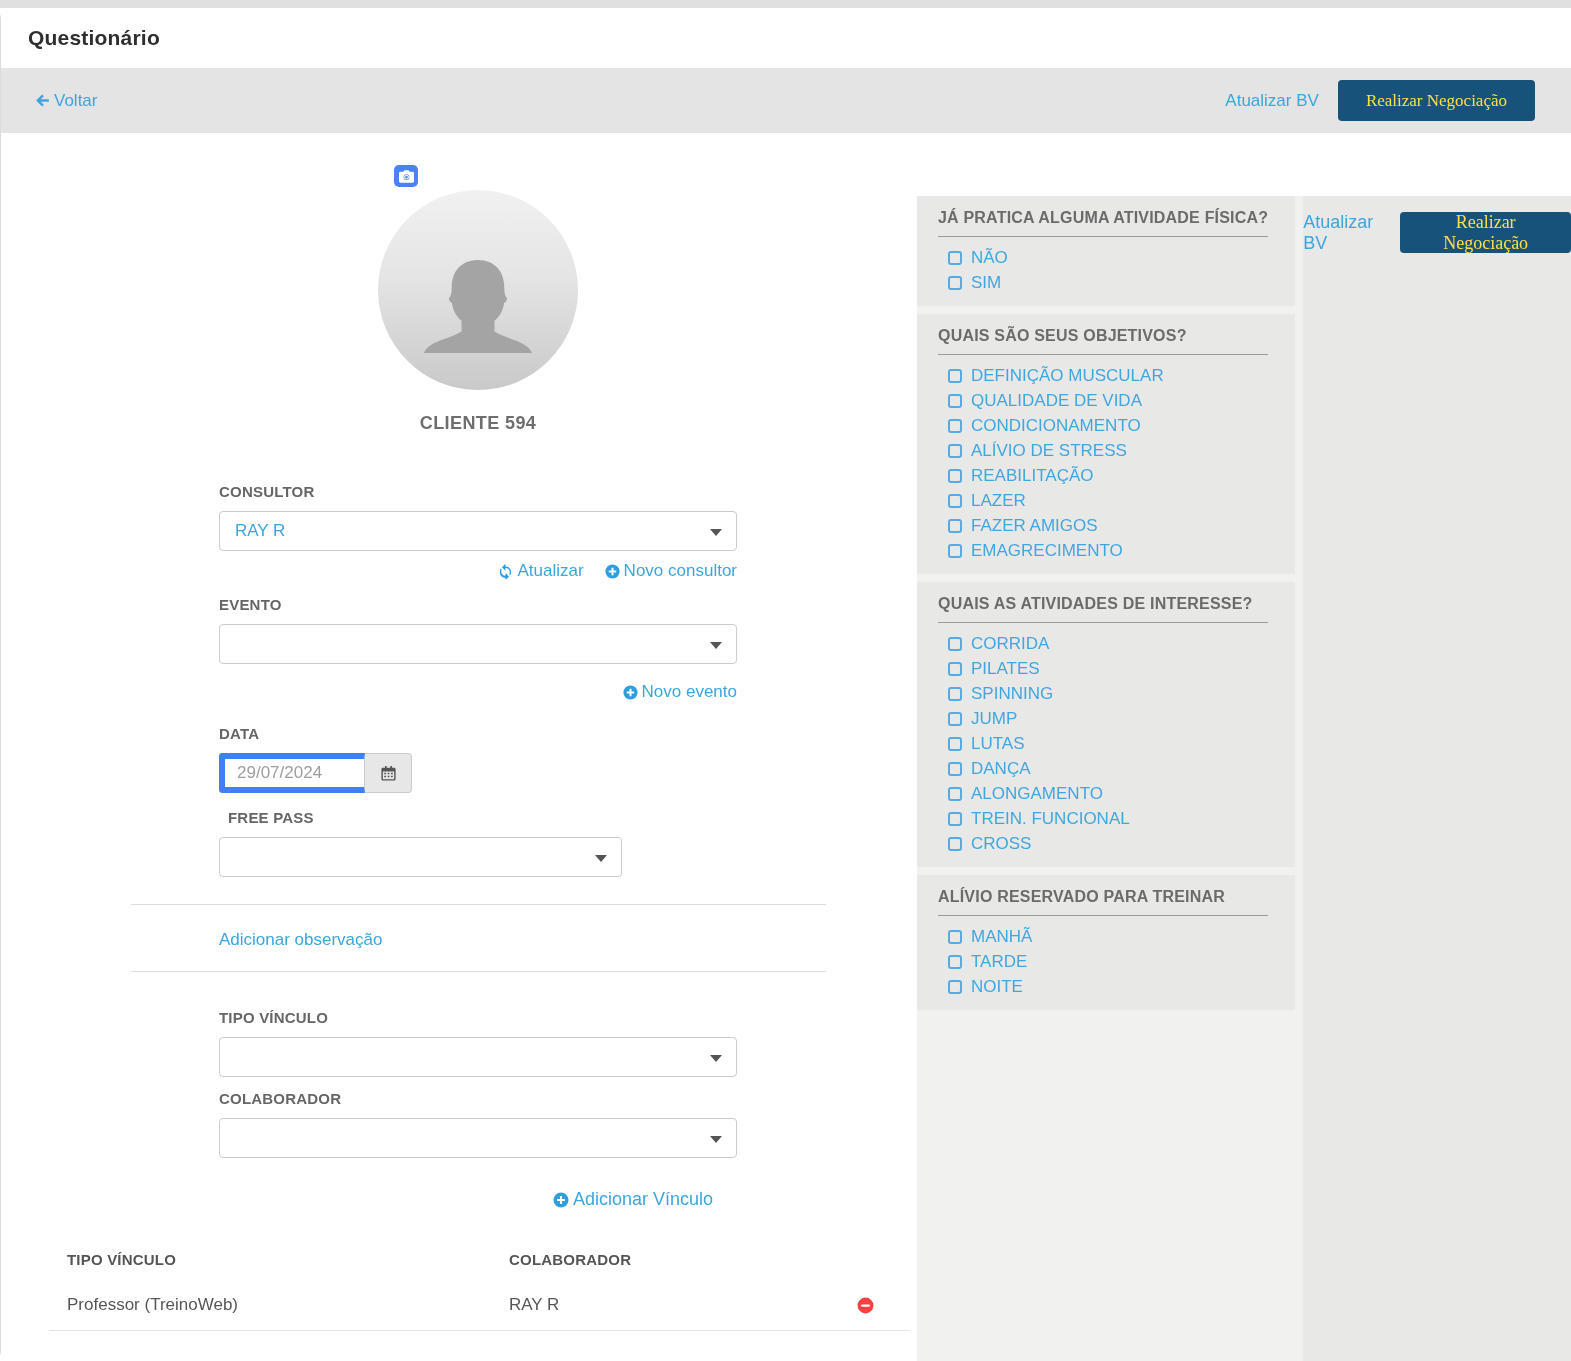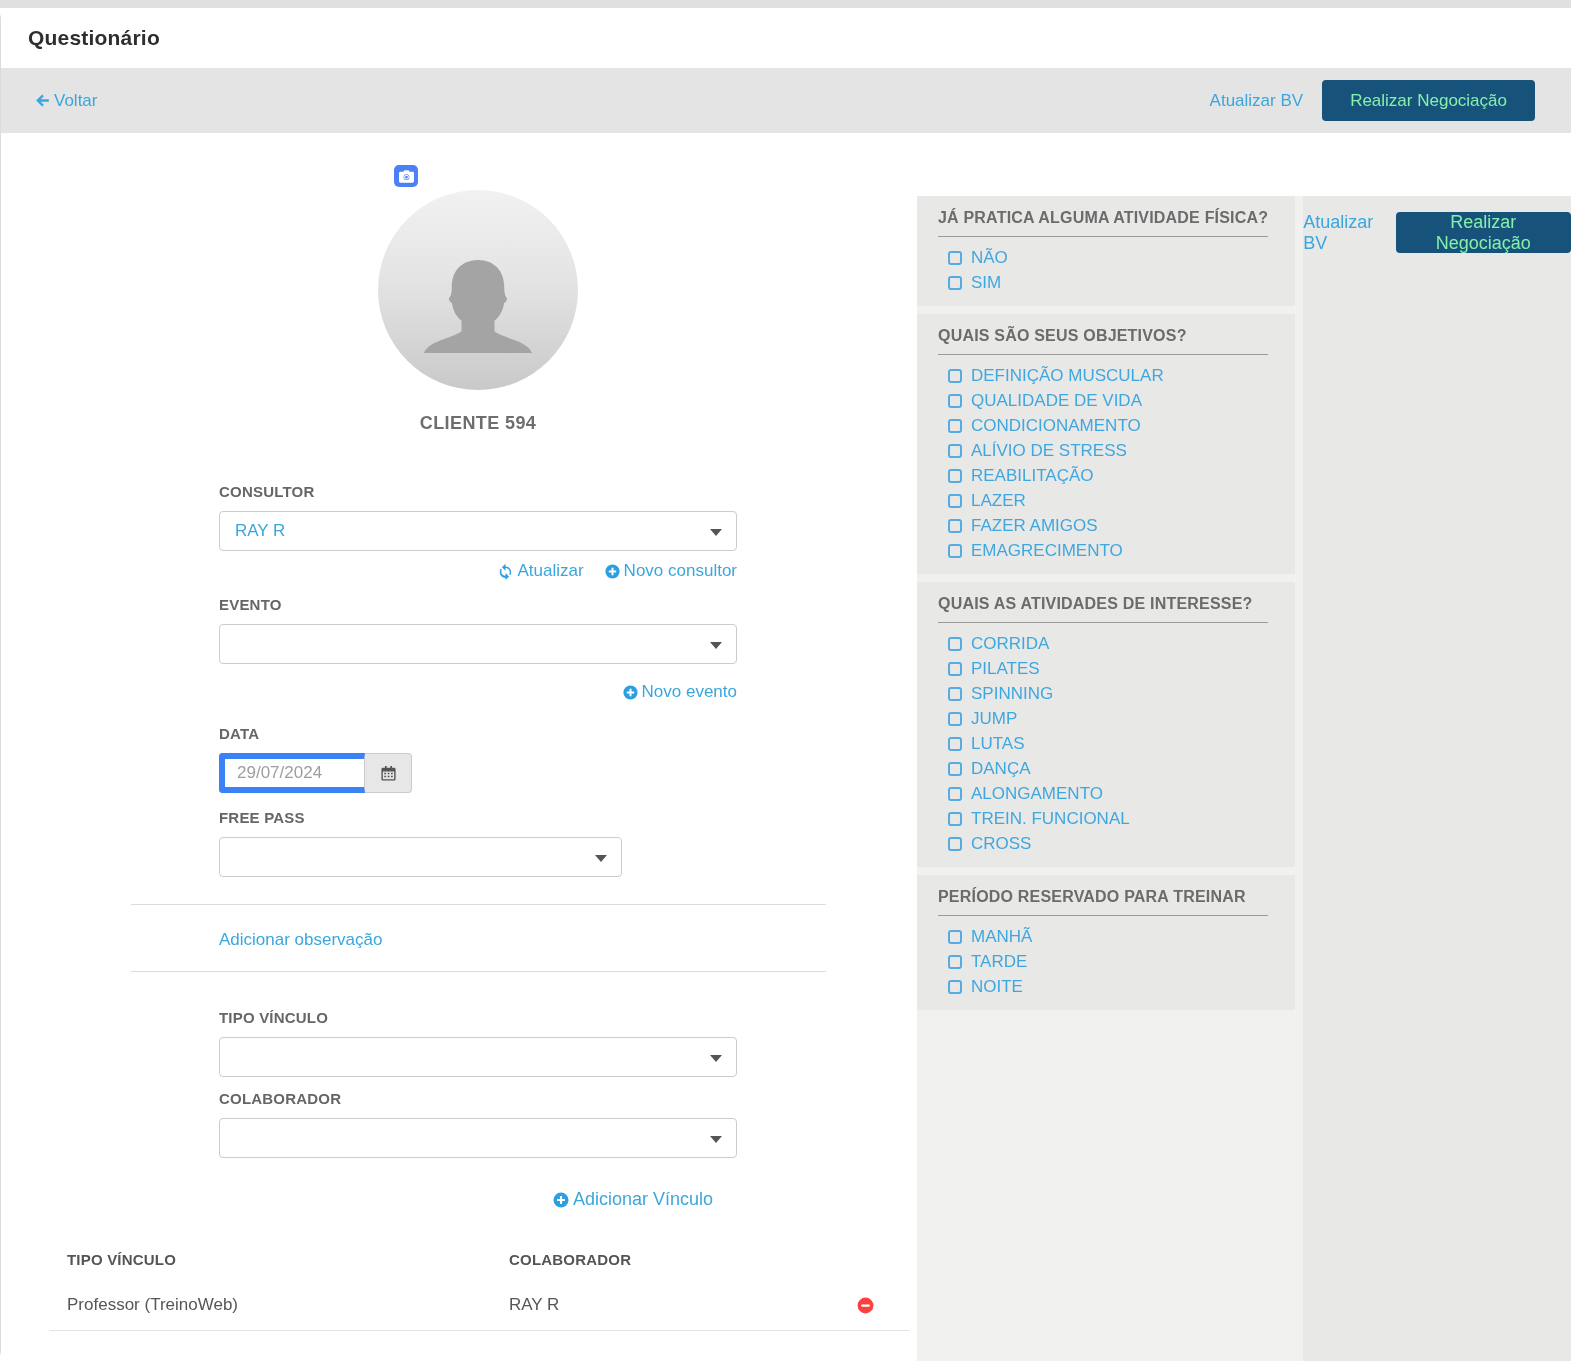--- a/index.html
+++ b/index.html
@@ -15,22 +15,22 @@
 
   
   .header { height: 60px; display: flex; align-items: center; padding-left: 27px; background: #fff; }
   .page-title { font-size: 21px; font-weight: bold; color: #2e2e2e; letter-spacing: .2px; }
 
   
   .toolbar { height: 65px; background: #e4e4e4; display: flex; align-items: center; padding: 0 36px 0 33px; }
   .link { color: #3ba6de; font-size: 17px; text-decoration: none; cursor: pointer; display: inline-flex; align-items: center; gap: 3px; }
   .toolbar-right { margin-left: auto; display: flex; align-items: center; gap: 19px; }
   .btn-primary {
-    background: #17527b; color: #86efac; border: none; border-radius: 4px;
-    font-size: 17px; font-family: Liberation Sans, sans-serif; padding: 0 28px; height: 41px; cursor: pointer;
+    background: #17527b; color: #fde047; border: none; border-radius: 4px;
+    font-size: 17px; font-family: Liberation Serif, serif; padding: 0 28px; height: 41px; cursor: pointer;
   }
 
   
   .content { display: flex; align-items: stretch; min-height: 1228px; }
   .left-col { width: 916px; background: #fff; padding-top: 32px; flex-shrink: 0; }
   .form-col { width: 518px; margin-left: 218px; }
 
   
   .photo-block { position: relative; height: 232px; }
   .camera-btn {
@@ -65,21 +65,21 @@
   .date-input {
     width: 146px; height: 40px; border: 6px solid #3b82f6; border-right: 1px solid #ccc;
     border-radius: 4px 0 0 4px; background: #fff; color: #9e9e9e; font-size: 17px;
     display: flex; align-items: center; padding-left: 12px;
   }
   .date-addon {
     width: 47px; height: 40px; border: 1px solid #ccc; border-left: none;
     border-radius: 0 4px 4px 0; background: #e7e7e7; cursor: pointer;
     display: flex; align-items: center; justify-content: center;
   }
-  .lbl-freepass { margin-top: 16px; }
+  .lbl-freepass { margin-top: 16px; margin-left: 9px; }
   .select-freepass { width: 403px; }
 
   .divider-wide { height: 1px; background: #dcdcdc; width: 695px; margin-left: -88px; }
   .div1 { margin-top: 27px; }
   .div2 { margin-top: 21px; }
   .obs-row { margin-top: 25px; }
   .lbl-tipo { margin-top: 37px; }
   .lbl-colab { margin-top: 13px; }
   .add-vinc-row { display: flex; justify-content: flex-end; padding-right: 24px; margin-top: 31px; }
   .link-lg { font-size: 18px; }
@@ -361,21 +361,21 @@
                 <span class="q-checkbox"></span>
                 <span>TREIN. FUNCIONAL</span>
               </label>
               <label class="q-option">
                 <span class="q-checkbox"></span>
                 <span>CROSS</span>
               </label>
             </div>
           </div>
           <div class="q-section">
-            <div class="q-title">PERÍODO RESERVADO PARA TREINAR</div>
+            <div class="q-title">ALÍVIO RESERVADO PARA TREINAR</div>
             <div class="q-hr"></div>
             <div class="q-options">
               <label class="q-option">
                 <span class="q-checkbox"></span>
                 <span>MANHÃ</span>
               </label>
               <label class="q-option">
                 <span class="q-checkbox"></span>
                 <span>TARDE</span>
               </label>

